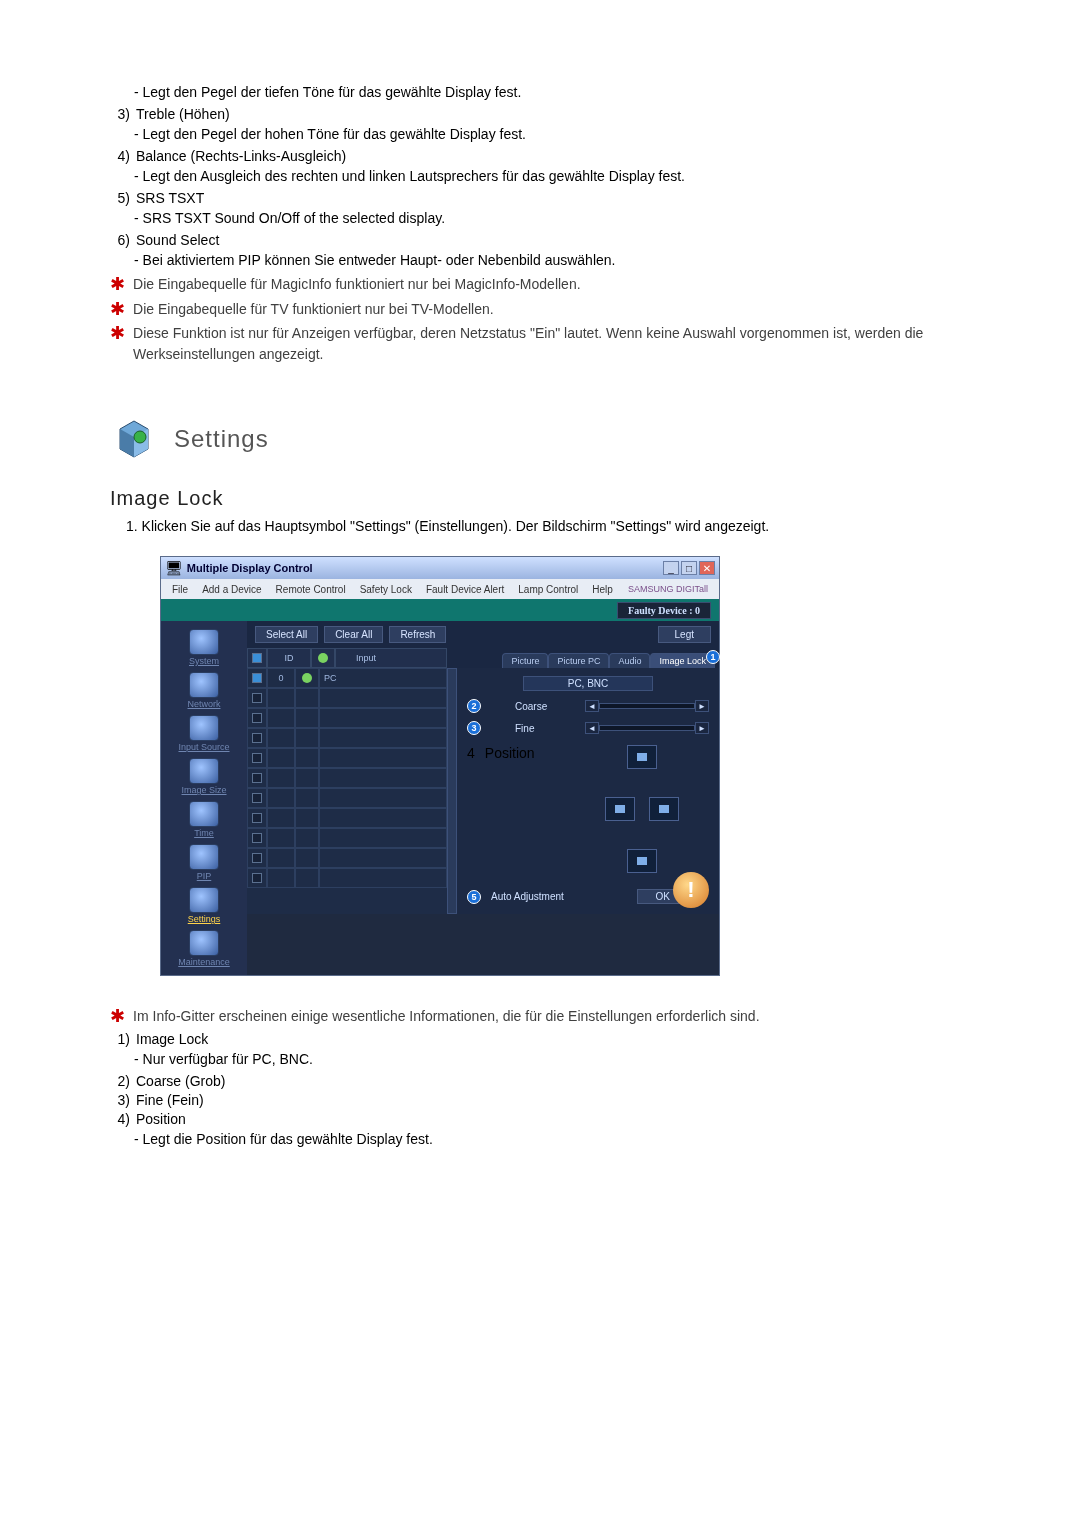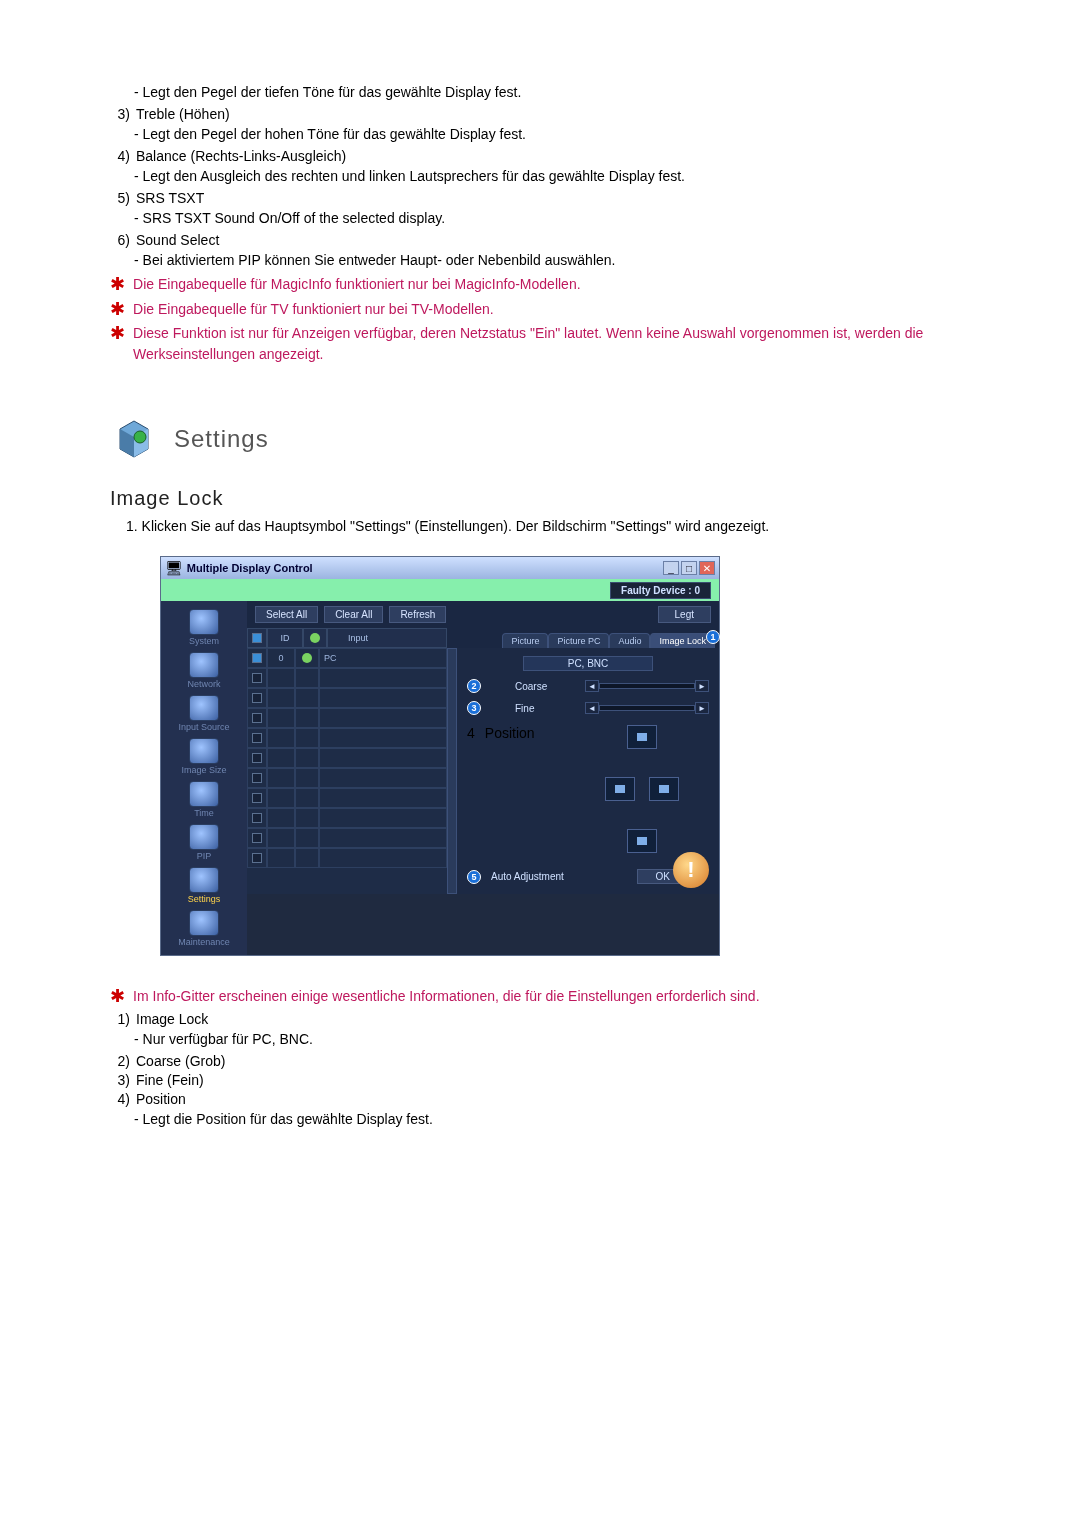--- a/index.html
+++ b/index.html
@@ -10,56 +10,56 @@
     background: #fff;
     padding: 80px 40px 60px 40px;
     width: 1080px;
   }
   .content { max-width: 900px; margin-left: 70px; }
   .sub-line { margin: 2px 0 2px 24px; font-size: 14px; line-height: 1.5; }
   .num-item { display: flex; gap: 6px; margin: 3px 0 0 0; }
   .num-item .num { width: 20px; text-align: right; flex-shrink: 0; }
   .star-row { display: flex; align-items: flex-start; gap: 8px; margin: 3px 0; }
   .star-row .star { color: #cc0000; font-size: 18px; line-height: 1.2; flex-shrink: 0; }
-  .star-row .txt { font-size: 14px; line-height: 1.5; color: #be185d; }
+  .star-row .txt { font-size: 14px; line-height: 1.5; color: #404040; }
   .section-head { display: flex; align-items: center; gap: 16px; margin: 50px 0 20px 0; }
   .cube-icon {
     width: 48px; height: 48px; position: relative;
   }
   .cube-icon svg { width: 48px; height: 48px; }
   .section-title { font-size: 24px; color: #555; letter-spacing: 1px; }
   .subhead { font-size: 20px; color: #222; margin: 24px 0 8px 0; letter-spacing: 1px; }
   .intro { font-size: 14px; margin: 6px 0 20px 16px; }
   .screenshot-wrap { margin: 22px 0 30px 50px; width: 560px; border: 1px solid #5a6b8a; background:#2a3550; }
   .titlebar { background: linear-gradient(#cfe0ff,#9bb4e0); height: 22px; display:flex; align-items:center; justify-content:space-between; padding:0 4px; }
   .titlebar .t-left { display:flex; align-items:center; gap:4px; }
   .titlebar .t-title { font-size: 11px; color:#003; font-weight:bold; }
   .win-btns { display:flex; gap:2px; }
   .win-btn { width:16px; height:14px; background:#c4d3ef; border:1px solid #6b7fa6; font-size:10px; display:flex; align-items:center; justify-content:center; color:#223; }
   .win-btn.close { background:#e06659; color:#fff; }
   .menubar { background:#e8edf5; height:20px; display:flex; align-items:center; gap:4px; padding:0 6px; font-size:10px; color:#333; }
   .menubar span { padding:1px 5px; }
   .brand { margin-left:auto; font-size:9px; color:#7a4f8a; }
-  .faulty-row { background:#86efac; height:22px; display:flex; justify-content:flex-end; align-items:center; padding:0 8px; }
+  .faulty-row { background:#0f766e; height:22px; display:flex; justify-content:flex-end; align-items:center; padding:0 8px;font-family:Liberation Serif, serif; }
   .faulty-badge { background:#1a2438; border:1px solid #3a4d70; color:#cfe0ff; font-size:10px; padding:2px 10px; font-weight:bold; }
   .main-area { display:flex; background:#1f2a40; }
   .sidebar { width:86px; background:#233050; display:flex; flex-direction:column; align-items:center; padding:6px 0; gap:2px; }
   .side-item { width:70px; display:flex; flex-direction:column; align-items:center; gap:1px; padding:2px 0; }
   .side-icon { width:30px; height:26px; background: radial-gradient(circle at 40% 35%, #9fc4ff, #3a5ea0); border-radius:4px; border:1px solid #2a3d60; }
-  .side-label { font-size:9px; color:#6f85b0; }
+  .side-label { font-size:9px; color:#6f85b0;text-decoration:underline; }
   .side-item.active .side-label { color:#ffd34a; }
   .right { flex:1; display:flex; flex-direction:column; }
   .toolbar { display:flex; align-items:center; gap:6px; padding:5px 8px; background:#1a2742; }
   .tbtn { background:#2e3e60; border:1px solid #47597f; color:#d7e4ff; font-size:10px; padding:2px 10px; }
   .idle { margin-left:auto; background:#2e3e60; border:1px solid #47597f; color:#d7e4ff; font-size:10px; padding:2px 16px; }
   .grid-tabs-row { display:flex; background:#1a2742; }
   .grid-header { width:200px; display:flex; background:#212f4d; height:20px; }
   .gh-cell { border:1px solid #344767; font-size:9px; color:#aac0e6; display:flex; align-items:center; justify-content:center; }
   .gh-chk { width:20px; }
-  .gh-id { width:36px; }
+  .gh-id { width:44px; }
   .gh-st { width:24px; }
   .gh-input { flex:1; padding-left:20px; justify-content:flex-start; }
   .tabs { flex:1; display:flex; align-items:flex-end; justify-content:flex-end; gap:0; height:20px; padding-right:4px; }
   .tab { font-size:9px; color:#b9cdf0; background:#2a3b5c; border:1px solid #3d517a; border-bottom:none; padding:2px 8px; border-radius:4px 4px 0 0; position:relative; }
   .tab.active { background:#3a4e78; color:#fff; }
   .marker { position:absolute; top:-4px; right:-6px; width:14px; height:14px; background:#1a6fd8; color:#fff; border:1px solid #fff; border-radius:50%; font-size:9px; font-weight:bold; display:flex; align-items:center; justify-content:center; }
   .grid-body-row { display:flex; background:#1a2742; }
   .grid-body { width:200px; background:#1e2c47; }
   .grow { display:flex; height:20px; }
   .gcell { border:1px solid #2d3f60; font-size:9px; color:#9fb6de; display:flex; align-items:center; justify-content:center; }
@@ -161,20 +161,30 @@
       <div class="t-left">
         <span>🖥</span>
         <span class="t-title">Multiple Display Control</span>
       </div>
       <div class="win-btns">
         <div class="win-btn">_</div>
         <div class="win-btn">□</div>
         <div class="win-btn close">✕</div>
       </div>
     </div>
+    <div class="menubar">
+      <span>File</span>
+      <span>Add a Device</span>
+      <span>Remote Control</span>
+      <span>Safety Lock</span>
+      <span>Fault Device Alert</span>
+      <span>Lamp Control</span>
+      <span>Help</span>
+      <span class="brand">SAMSUNG DIGITall</span>
+    </div>
     <div class="faulty-row">
         <div class="faulty-badge">Faulty Device : 0</div>
       </div>
     <div class="main-area">
       <div class="sidebar">
         <div class="side-item">
             <div class="side-icon"></div>
             <div class="side-label">System</div>
           </div>
         <div class="side-item">

